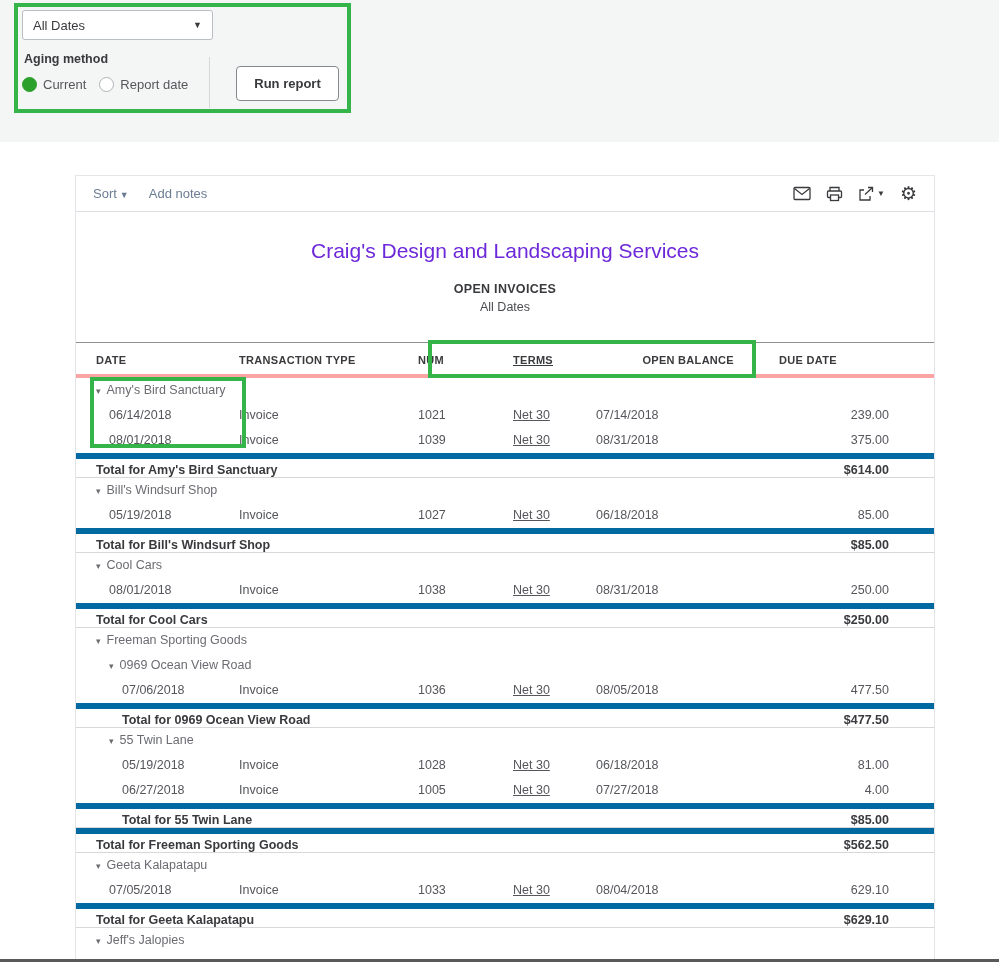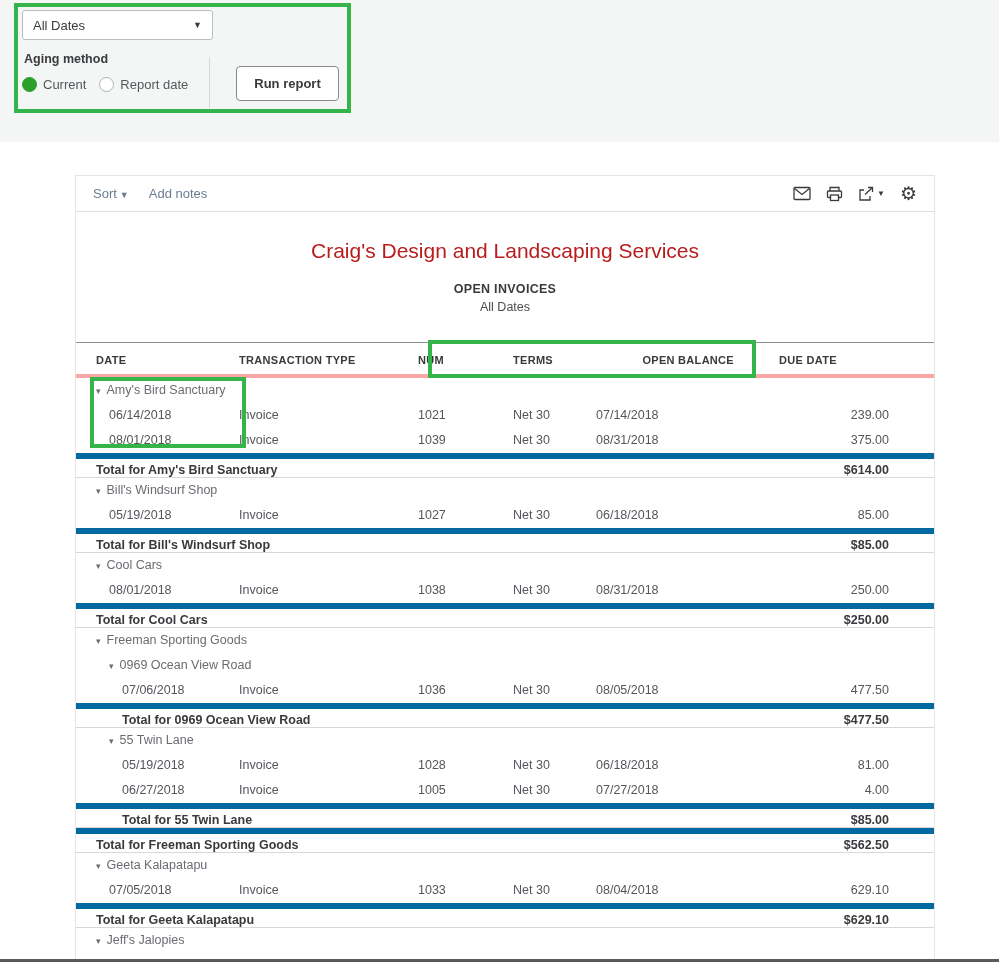--- a/index.html
+++ b/index.html
@@ -35,32 +35,32 @@
   }
   .toolbar{height:36px;display:flex;align-items:center;padding:0 17px;border-bottom:1px solid #dddfe2;box-sizing:border-box;}
   .tb-link{color:#6b7c93;font-size:13px;margin-right:20px;cursor:pointer;}
   .tb-link .dd-caret{font-size:9px;margin-left:3px;}
   .tb-icons{margin-left:auto;display:flex;align-items:center;gap:15px;}
   .tb-icon{display:flex;align-items:center;cursor:pointer;color:#393a3d;}
   .tb-icon svg{display:block;}
   .gear-glyph{font-size:19px;line-height:19px;color:#393a3d;}
   .exp-caret{font-size:8px;color:#393a3d;margin-left:2px;}
   .title-block{text-align:center;padding-top:25px;}
-  .company-title{font-size:21px;font-weight:400;color:#b91c1c;line-height:28px;}
+  .company-title{font-size:21px;font-weight:400;color:#6d28d9;line-height:28px;}
   .report-title{font-size:12.5px;font-weight:bold;color:#393a3d;margin-top:16px;line-height:16px;letter-spacing:.3px;}
   .report-subtitle{font-size:12.5px;color:#4b4c50;margin-top:2px;line-height:16px;}
   
   .rtable{margin-top:27px;}
   .thead{display:flex;height:36px;line-height:34px;border-top:1px solid #8f9092;border-bottom:4px solid #fca5a5;
          box-sizing:border-box;font-size:11px;font-weight:bold;color:#393a3d;letter-spacing:.3px;}
   .cell{overflow:hidden;white-space:nowrap;box-sizing:border-box;}
   .c-date{width:163px;padding-left:20px;}
   .c-txn{width:179px;}
   .c-num{width:95px;}
-  .c-terms{width:83px;}
+  .c-terms{width:83px;text-decoration:underline;}
   .c-due{width:155px;}
   .c-bal{flex:1;text-align:right;padding-right:45px;}
   .trow{display:flex;height:25px;line-height:25px;font-size:12.5px;color:#55565c;box-sizing:border-box;}
   .trow.group{color:#6b6c72;}
   .trow.group .caret{font-size:9px;margin-right:6px;color:#6b6c72;}
   .trow.total{font-weight:bold;color:#393a3d;border-top:6px solid #0369a1;border-bottom:1px solid #d8d8d8;line-height:23px;}
   .c-grp{flex:1;}
   .c-total{flex:1;}
   
   .anno{position:absolute;border:4px solid #35b44a;box-sizing:border-box;pointer-events:none;z-index:10;}

